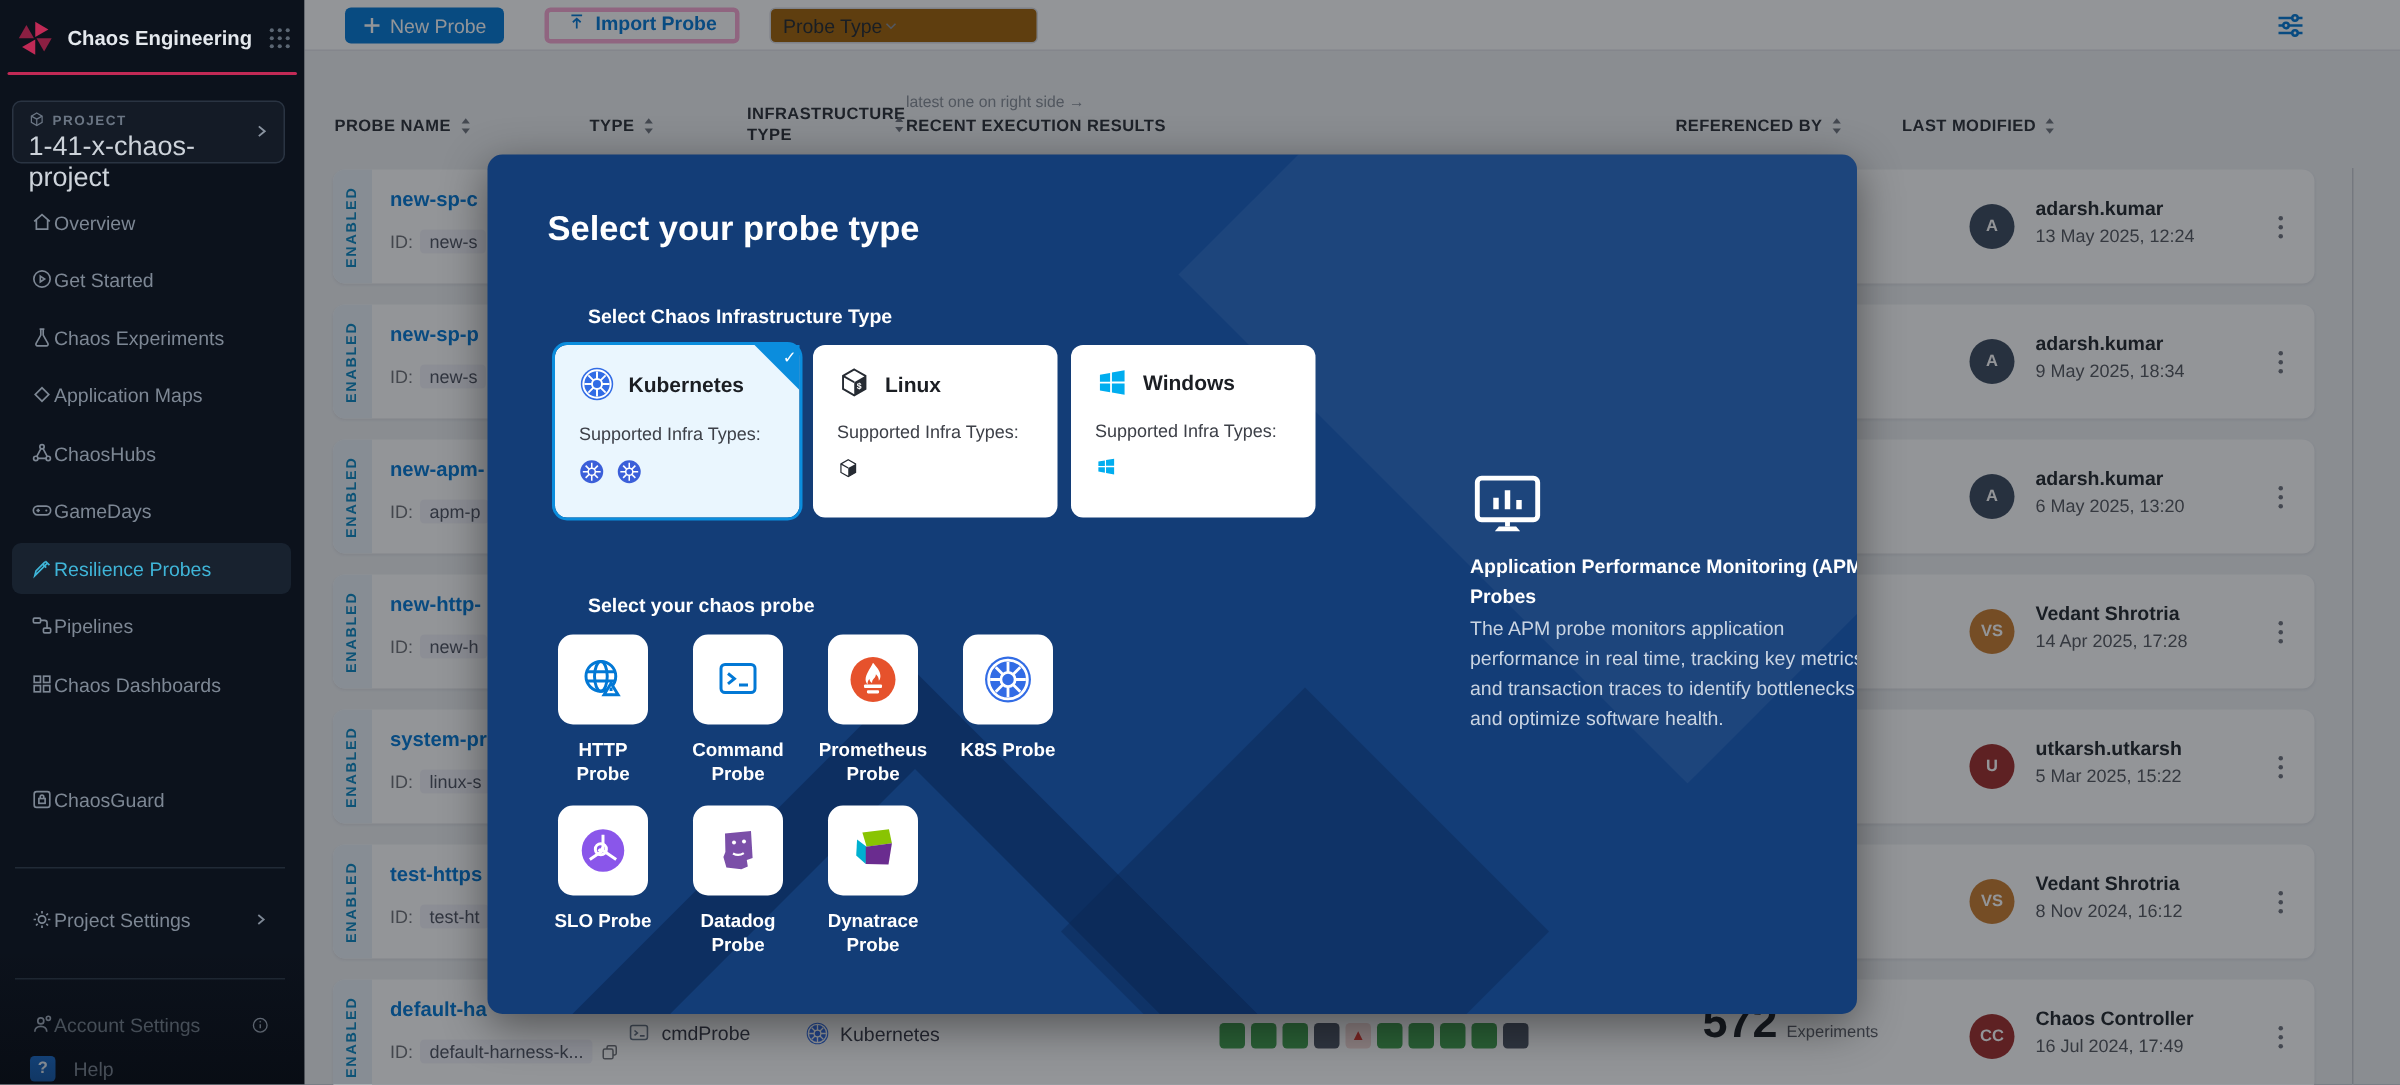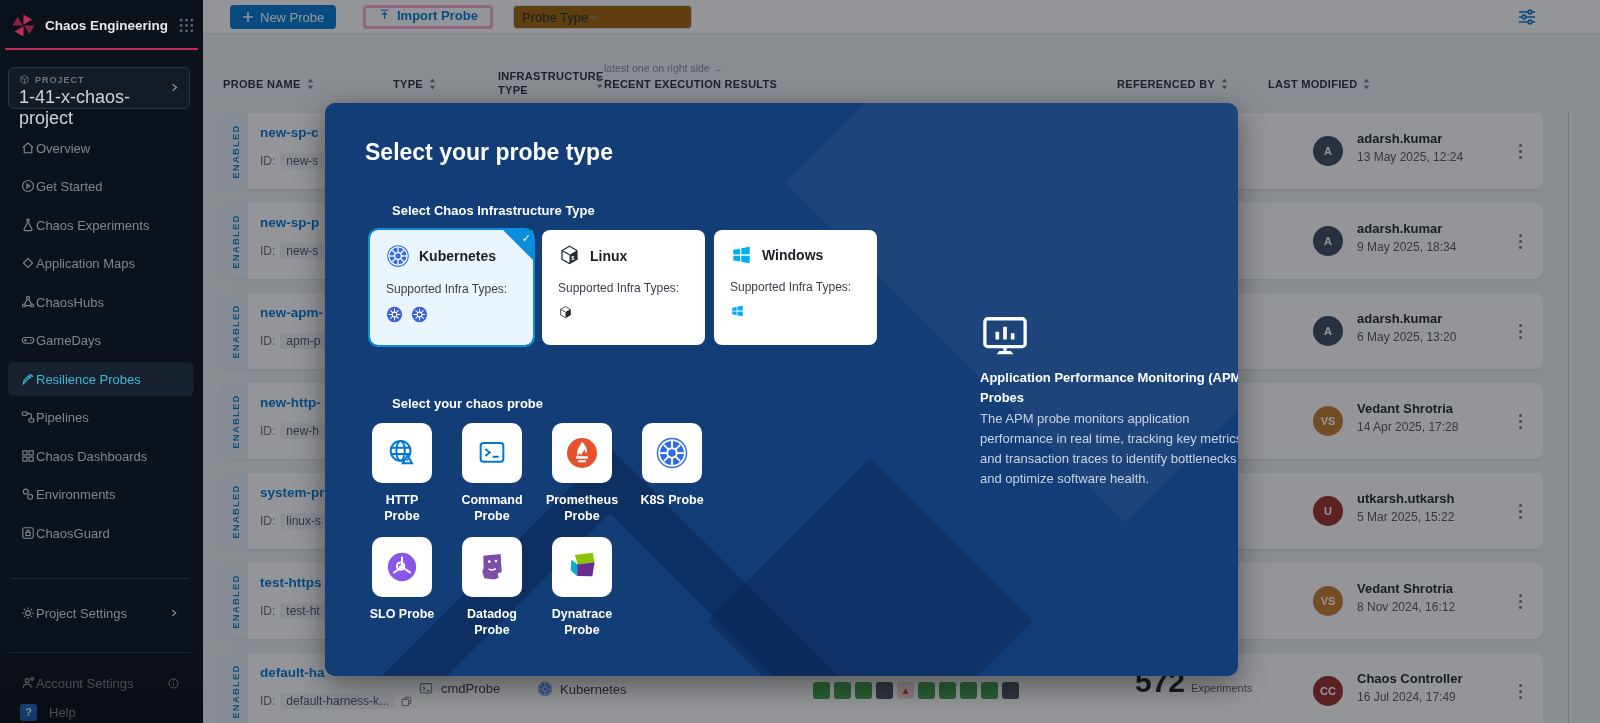--- a/index.html
+++ b/index.html
@@ -439,27 +439,20 @@
     </div>
     <div class="nav-item" style="top:439px;">
       <svg width="16" height="16" viewBox="0 0 20 20" fill="none" stroke-width="1.4">
           <rect x="3.5" y="3.5" width="5.2" height="5.2"></rect>
           <rect x="11.3" y="3.5" width="5.2" height="5.2"></rect>
           <rect x="3.5" y="11.3" width="5.2" height="5.2"></rect>
           <rect x="11.3" y="11.3" width="5.2" height="5.2"></rect>
         </svg>
       <span>Chaos Dashboards</span>
     </div>
-    <div class="nav-item" style="top:477px;">
-      <svg width="16" height="16" viewBox="0 0 20 20" fill="none" stroke-width="1.4">
-          <circle cx="7.2" cy="7" r="3.1"></circle>
-          <circle cx="12.6" cy="13.4" r="3.1"></circle>
-        </svg>
-      <span>Environments</span>
-    </div>
     <div class="nav-item" style="top:516px;">
       <svg width="16" height="16" viewBox="0 0 20 20" fill="none" stroke-width="1.4">
           <rect x="3.5" y="3.5" width="13" height="13" rx="2"></rect>
           <rect x="7.4" y="9.2" width="5.2" height="4"></rect>
           <path d="M8.5 9.2V7.8a1.5 1.5 0 0 1 3 0v1.4"></path>
         </svg>
       <span>ChaosGuard</span>
     </div>
 
     <div class="sb-divider" style="top:578px;"></div>

